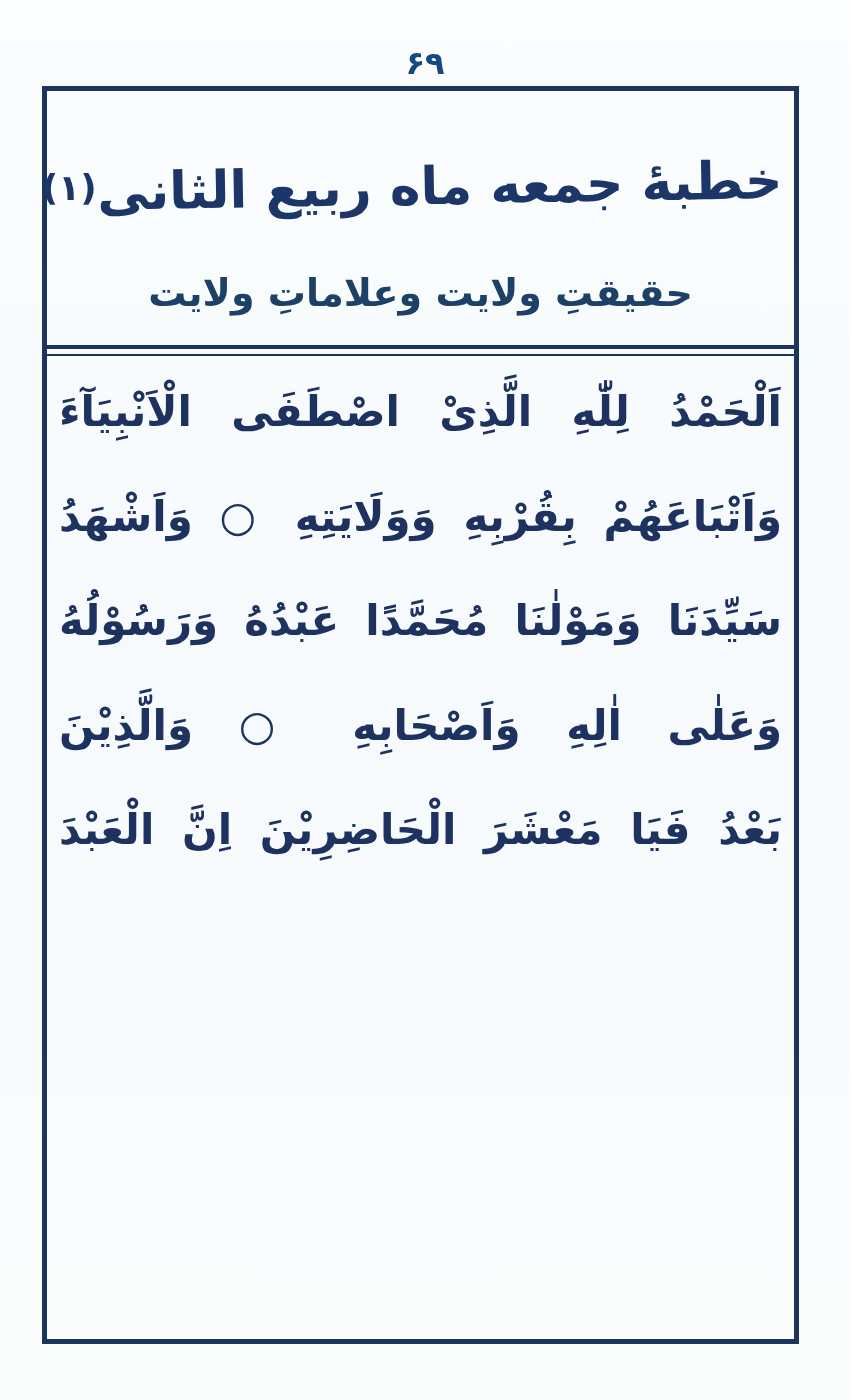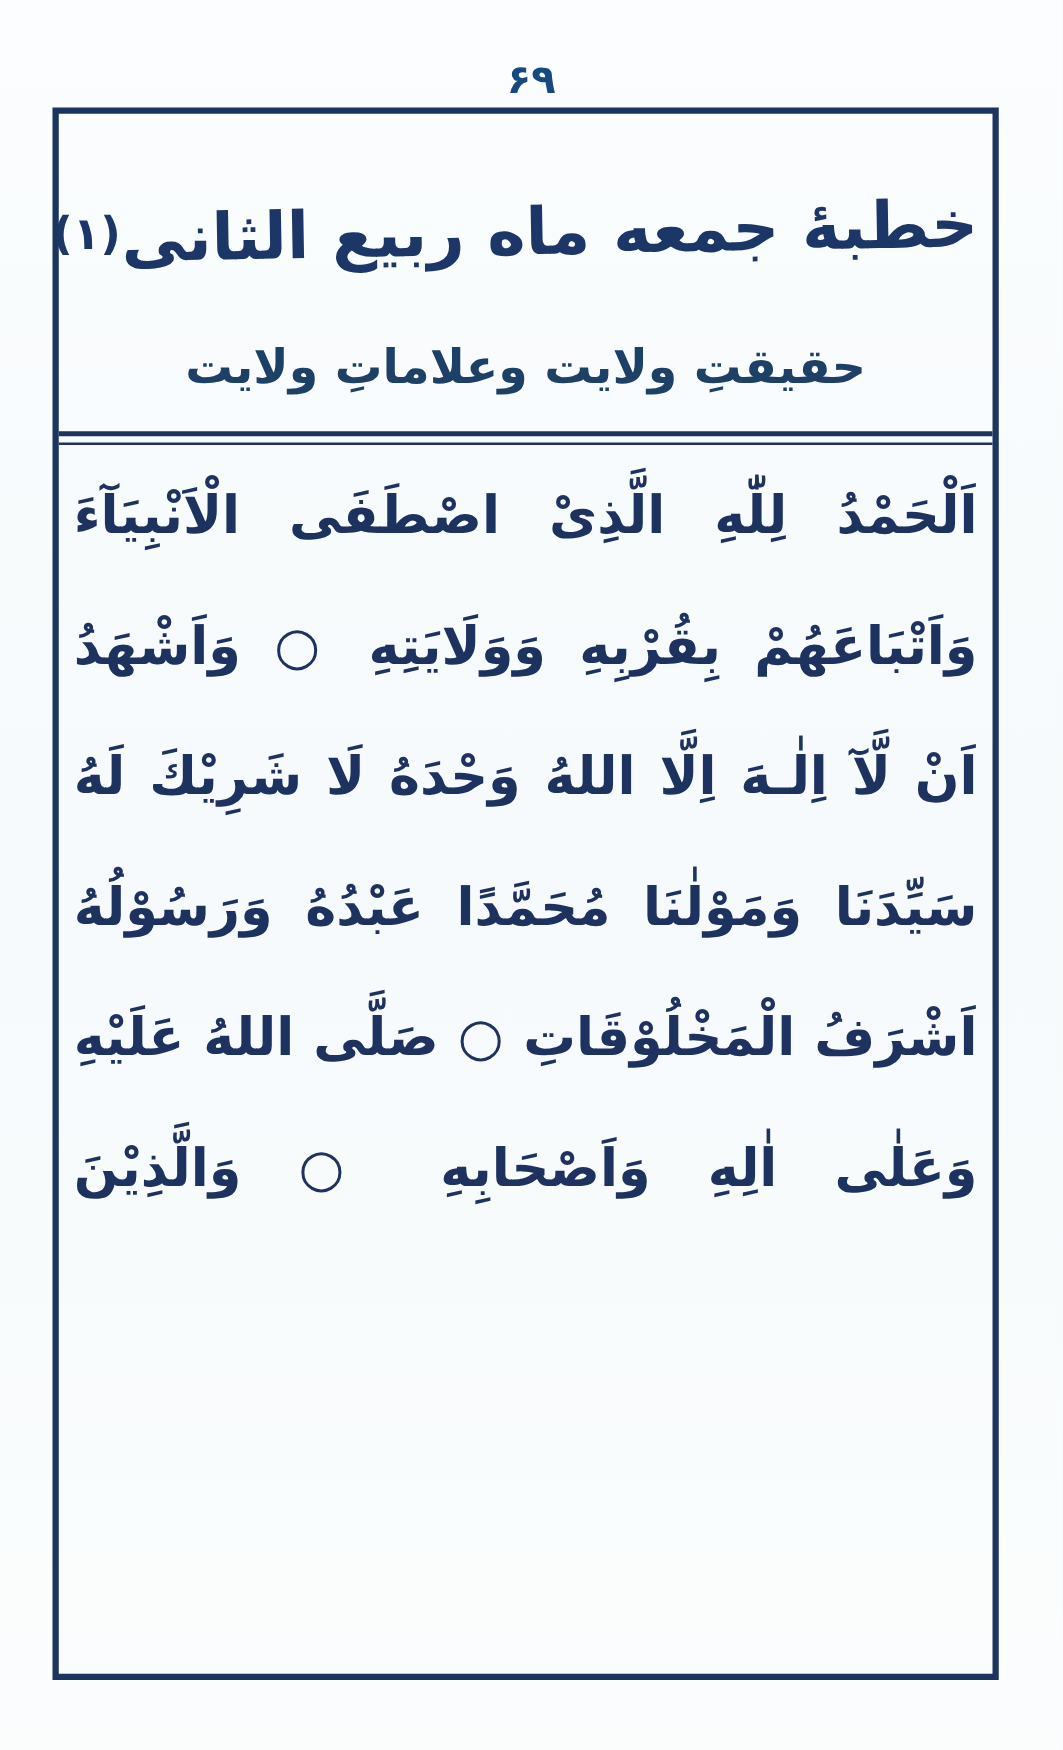--- a/index.html
+++ b/index.html
@@ -107,20 +107,19 @@
       <div class="index">(١)</div>
     </div>
 
     <div class="subtitle">حقیقتِ ولایت وعلاماتِ ولایت</div>
 
     <div class="double-rule"></div>
 
     <div class="body-text">
       <div class="body-line">اَلْحَمْدُ لِلّٰهِ الَّذِىْ اصْطَفَى الْاَنْبِيَآءَ بِرِسَالَتِهِ ○</div>
       <div class="body-line">وَاَتْبَاعَهُمْ بِقُرْبِهِ وَوَلَايَتِهِ ○ وَاَشْهَدُ</div>
-      <div class="body-line">اَنْ لَّآ اِلٰـهَ اِلَّا اللهُ وَحْدَهُ لَا شَرِيْكَ لَهُ</div>
       <div class="body-line">سَيِّدَنَا وَمَوْلٰنَا مُحَمَّدًا عَبْدُهُ وَرَسُوْلُهُ</div>
-      <div class="body-line">اَشْرَفُ الْمَخْلُوْقَاتِ ○ صَلَّى اللهُ عَلَيْهِ</div>
       <div class="body-line">وَعَلٰى اٰلِهِ وَاَصْحَابِهِ ○ وَالَّذِيْنَ</div>
+      <div class="body-line">بَعْدُ فَيَا مَعْشَرَ الْحَاضِرِيْنَ اِنَّ الْعَبْدَ</div>
     </div>
 
   </div>
 </div>
 
 </body></html>

